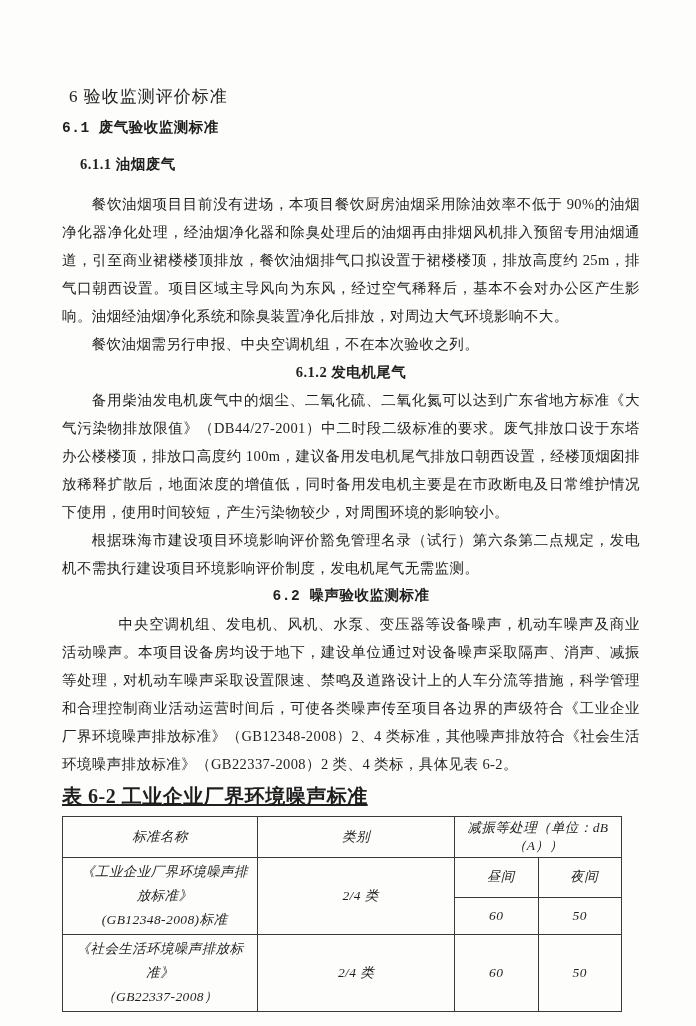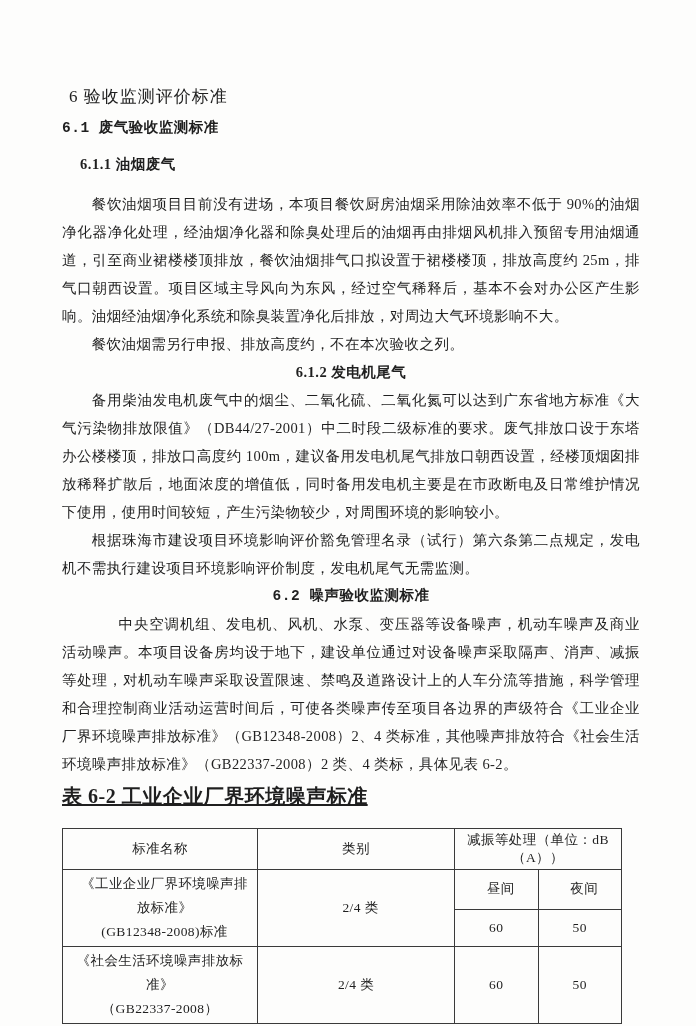--- a/index.html
+++ b/index.html
@@ -54,23 +54,24 @@
     margin-top: 6px;
     font-size: 20px;
     font-weight: bold;
     text-align: left;
     line-height: 24px;
     letter-spacing: 0.5px;
     text-decoration: underline;
   }
   table.noise {
     border-collapse: collapse;
-    margin-top: 20px;
+    margin-top: 8px;
     width: 560px;
     table-layout: fixed;
+    font-style: italic;
   }
   table.noise td {
     border: 1px solid #3a3a3a;
     font-size: 13.5px;
     text-align: center;
     vertical-align: middle;
     padding: 2px 4px;
     letter-spacing: 0.4px;
   }
   td.col1 { width: 186px; }
@@ -93,21 +94,21 @@
 <body>
 
 <div class="h1">6 验收监测评价标准</div>
 
 <div class="h2">6.1 废气验收监测标准</div>
 
 <div class="h3 h3-611">6.1.1 油烟废气</div>
 
 <p class="body">餐饮油烟项目目前没有进场，本项目餐饮厨房油烟采用除油效率不低于 90%的油烟净化器净化处理，经油烟净化器和除臭处理后的油烟再由排烟风机排入预留专用油烟通道，引至商业裙楼楼顶排放，餐饮油烟排气口拟设置于裙楼楼顶，排放高度约 25m，排气口朝西设置。项目区域主导风向为东风，经过空气稀释后，基本不会对办公区产生影响。油烟经油烟净化系统和除臭装置净化后排放，对周边大气环境影响不大。</p>
 
-<p class="body">餐饮油烟需另行申报、排放高度约，不在本次验收之列。</p>
+<p class="body">餐饮油烟需另行申报、中央空调机组，不在本次验收之列。</p>
 
 <div class="h3 h3-rhythm">6.1.2 发电机尾气</div>
 
 <p class="body">备用柴油发电机废气中的烟尘、二氧化硫、二氧化氮可以达到广东省地方标准《大气污染物排放限值》（DB44/27-2001）中二时段二级标准的要求。废气排放口设于东塔办公楼楼顶，排放口高度约 100m，建议备用发电机尾气排放口朝西设置，经楼顶烟囱排放稀释扩散后，地面浓度的增值低，同时备用发电机主要是在市政断电及日常维护情况下使用，使用时间较短，产生污染物较少，对周围环境的影响较小。</p>
 
 <p class="body">根据珠海市建设项目环境影响评价豁免管理名录（试行）第六条第二点规定，发电机不需执行建设项目环境影响评价制度，发电机尾气无需监测。</p>
 
 <div class="h2 h2-rhythm">6.2 噪声验收监测标准</div>
 
 <p class="body indent4">中央空调机组、发电机、风机、水泵、变压器等设备噪声，机动车噪声及商业活动噪声。本项目设备房均设于地下，建设单位通过对设备噪声采取隔声、消声、减振等处理，对机动车噪声采取设置限速、禁鸣及道路设计上的人车分流等措施，科学管理和合理控制商业活动运营时间后，可使各类噪声传至项目各边界的声级符合《工业企业厂界环境噪声排放标准》（GB12348-2008）2、4 类标准，其他噪声排放符合《社会生活环境噪声排放标准》（GB22337-2008）2 类、4 类标，具体见表 6-2。</p>

